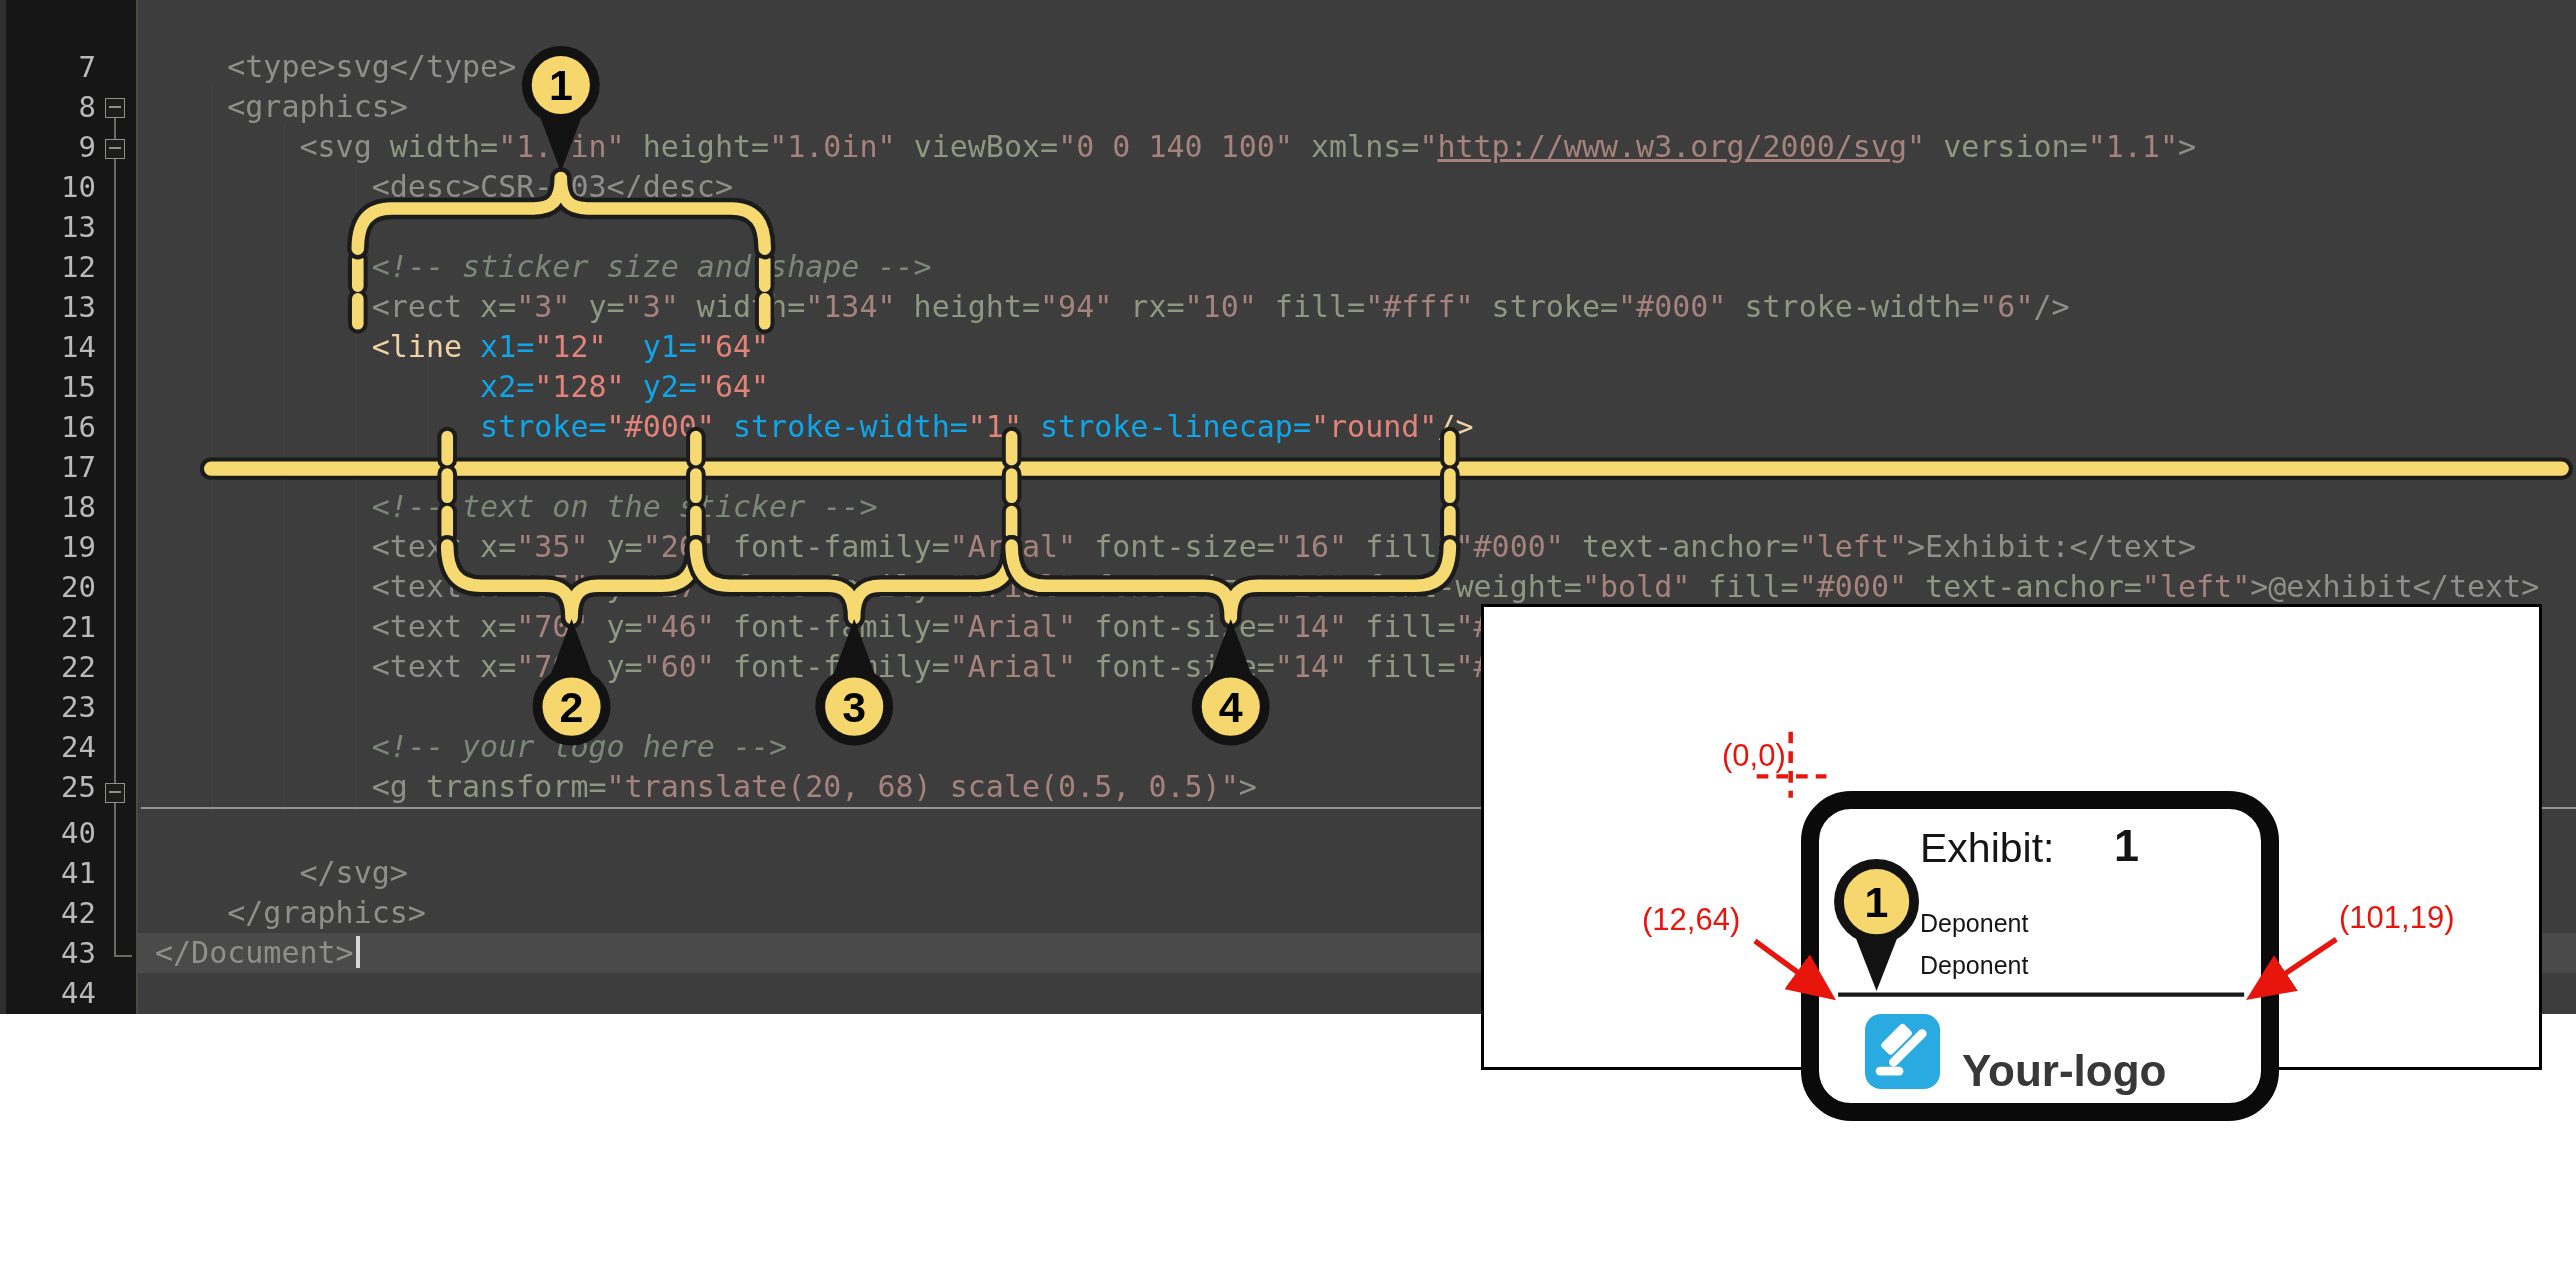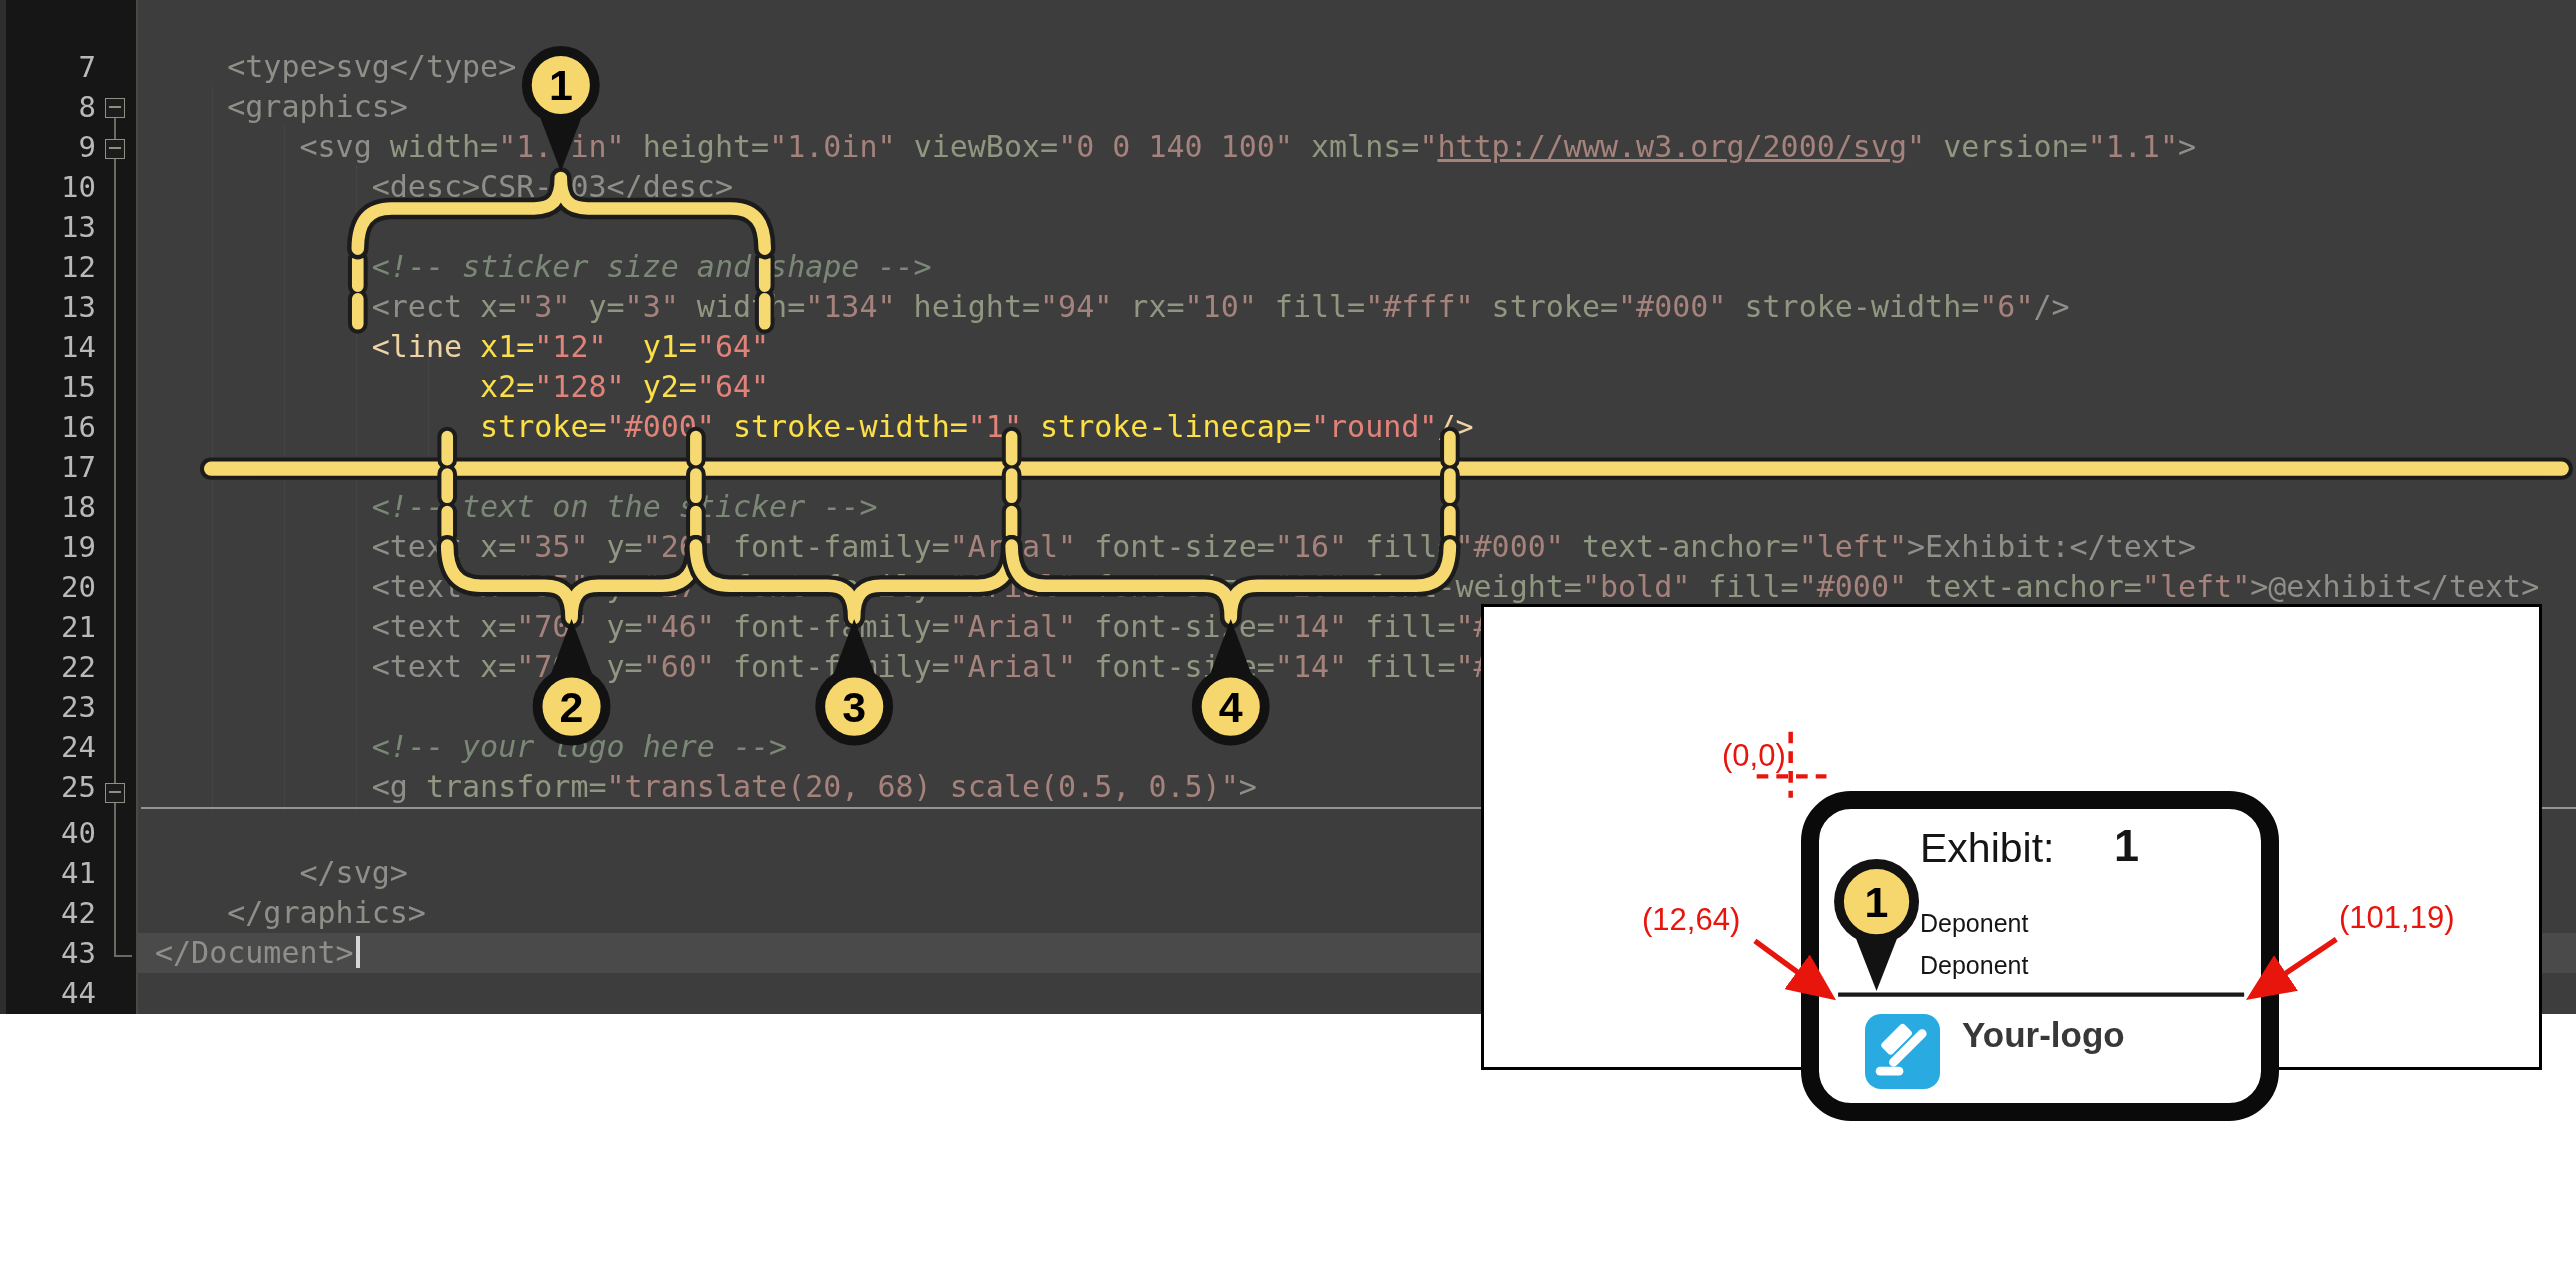--- a/index.html
+++ b/index.html
@@ -28,21 +28,21 @@
   .fold-divider{height:3.6px;margin-left:141px;border-top:2.7px solid #949494;}
   .caret{display:inline-block;width:3.6px;height:32px;background:#d6d6d6;
          vertical-align:-5.4px;margin-left:2.7px;}
 
   
   .dim .t,.dim .p{color:#8f8f89;} .dim .a{color:#8f9780;}
   .dim .v{color:#a5837c;} .dim .u{color:#a5837c;text-decoration:underline;}
   .c{color:#7c8877;font-style:italic;}
   
   .bright .t{color:#eed2a4;margin-top:8px;} .bright .p{color:#e6e4df;}
-  .bright .a{color:#fde047;} .bright .v{color:#e2837a;}
+  .bright .a{color:#0ea5e9;} .bright .v{color:#e2837a;}
 
   
   .fold-box{position:absolute;left:105px;width:19.7px;height:19.7px;box-sizing:border-box;
             background:#1c1c1c;border:1.8px solid #8f8f85;z-index:3;}
   .fold-box::after{content:"";position:absolute;left:2.7px;right:2.7px;top:7.2px;height:1.8px;background:#8f8f85;}
   #fold-vline{position:absolute;left:114px;top:118px;width:1.8px;height:839px;background:#6a6a62;z-index:2;}
   #fold-stub{position:absolute;left:114px;top:955px;width:18px;height:1.8px;background:#6a6a62;z-index:2;}
 
   
   #page-bottom{position:absolute;left:0;top:1014px;width:2576px;height:257px;background:#ffffff;z-index:1;}
@@ -55,21 +55,21 @@
   #lbl-left{left:158px;top:295px;}
   #lbl-right{left:855px;top:293px;}
   #sticker{position:absolute;left:317px;top:184px;width:478px;height:330px;box-sizing:border-box;
            background:#fff;border:18px solid #0a0a0a;border-radius:50px;}
   .sticker-text{position:absolute;color:#151515;white-space:nowrap;}
   #exhibit-label{left:436px;top:218px;font-size:41px;}
   #exhibit-value{left:630px;top:213px;font-size:45px;font-weight:bold;}
   #deponent{left:436px;top:295px;font-size:25px;line-height:42px;}
   #logo-chip{position:absolute;left:381px;top:407px;width:75px;height:75px;border-radius:16px;
              background:#29abe2;}
-  #logo-text{left:478px;top:408px;font-size:35px;font-weight:bold;color:#383838;}
+  #logo-text{left:478px;top:439px;font-size:44px;font-weight:bold;color:#383838;}
 
   
   #overlay{position:absolute;left:0;top:0;width:2576px;height:1271px;z-index:30;pointer-events:none;}
 </style>
 </head>
 <body>
 
 <div id="stage">
 
   <div id="editor">

